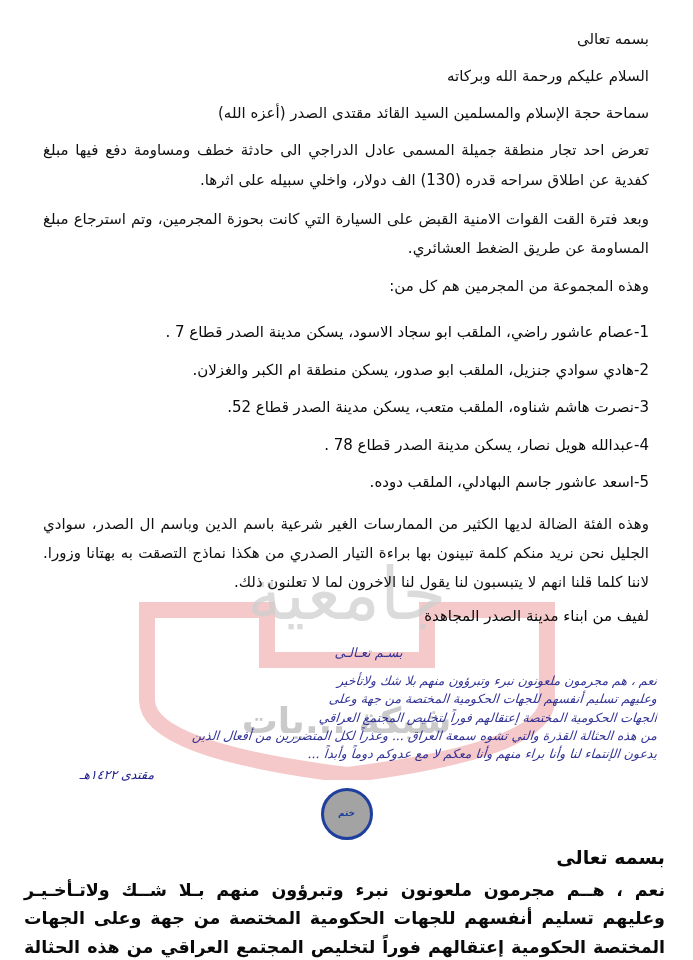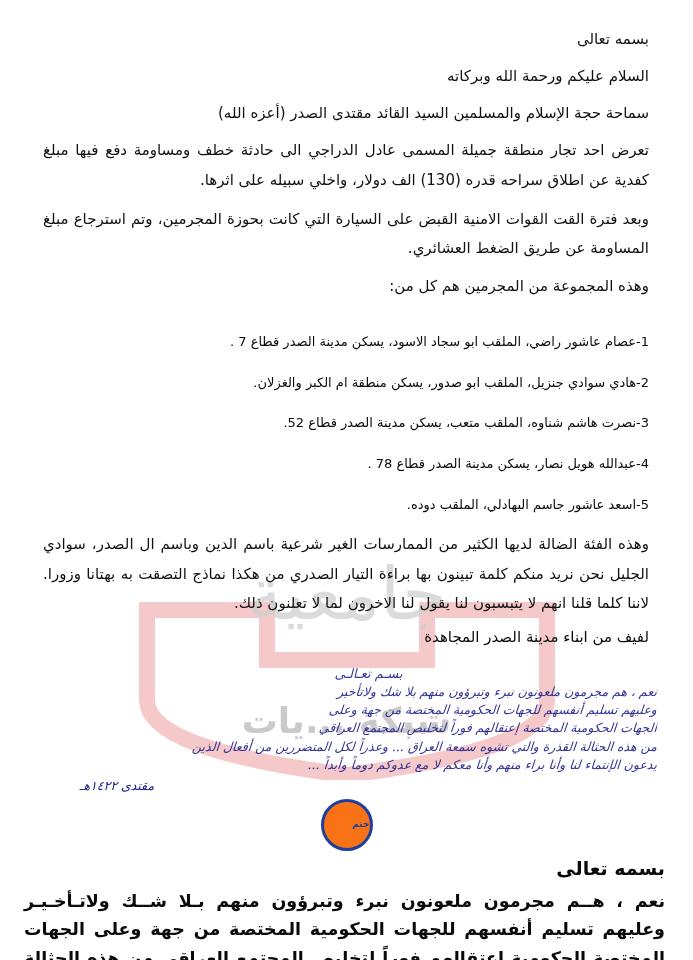--- a/index.html
+++ b/index.html
@@ -73,24 +73,24 @@
   .para {
     font-size: 15px;
     line-height: 1.95;
     text-align: justify;
     text-align-last: right;
     margin: 0 0 10px 9px;
     color: #111;
   }
   .spacer-sm { height: 4px; }
   .list-item {
-    font-size: 13px;
+    font-size: 15px;
     line-height: 1.9;
     text-align: right;
-    margin: 16px 0 9px 0;
+    margin: 4px 0 9px 0;
   }
   .closing-row {
     display: flex;
     justify-content: flex-start;
   }
   .closing-left {
     font-size: 15px;
   }
 
   
@@ -101,21 +101,21 @@
     color: #1c1c7a;
     direction: rtl;
     text-align: right;
   }
   .hand-head {
     font-family: "DejaVu Serif", "Liberation Serif", serif;
     font-size: 13px;
     font-style: italic;
     color: #23238e;
     text-align: center;
-    margin-bottom: 2px;
+    margin-bottom: 12px;
     letter-spacing: 1px;
     opacity: .9;
   }
   .hand-line {
     font-family: "DejaVu Serif", "Liberation Serif", serif;
     font-size: 12.5px;
     font-style: italic;
     color: #23238e;
     line-height: 1.45;
     letter-spacing: .5px;
@@ -140,24 +140,24 @@
     z-index: 3;
     display: flex;
     justify-content: center;
     margin-top: 6px;
   }
   .seal {
     width: 46px;
     height: 46px;
     border-radius: 50%;
     border: 3px solid #1f3f9e;
-    background: #f97316;
+    background: #a3a3a3;
     display: flex;
     align-items: center;
-    justify-content: flex-start;
+    justify-content: center;
     color: #1f3f9e;
     font-size: 11px;
     font-weight: bold;
     overflow: hidden;
   }
   .seal span {
     display: block;
     line-height: 1;
     text-align: center;
     font-size: 9px;

